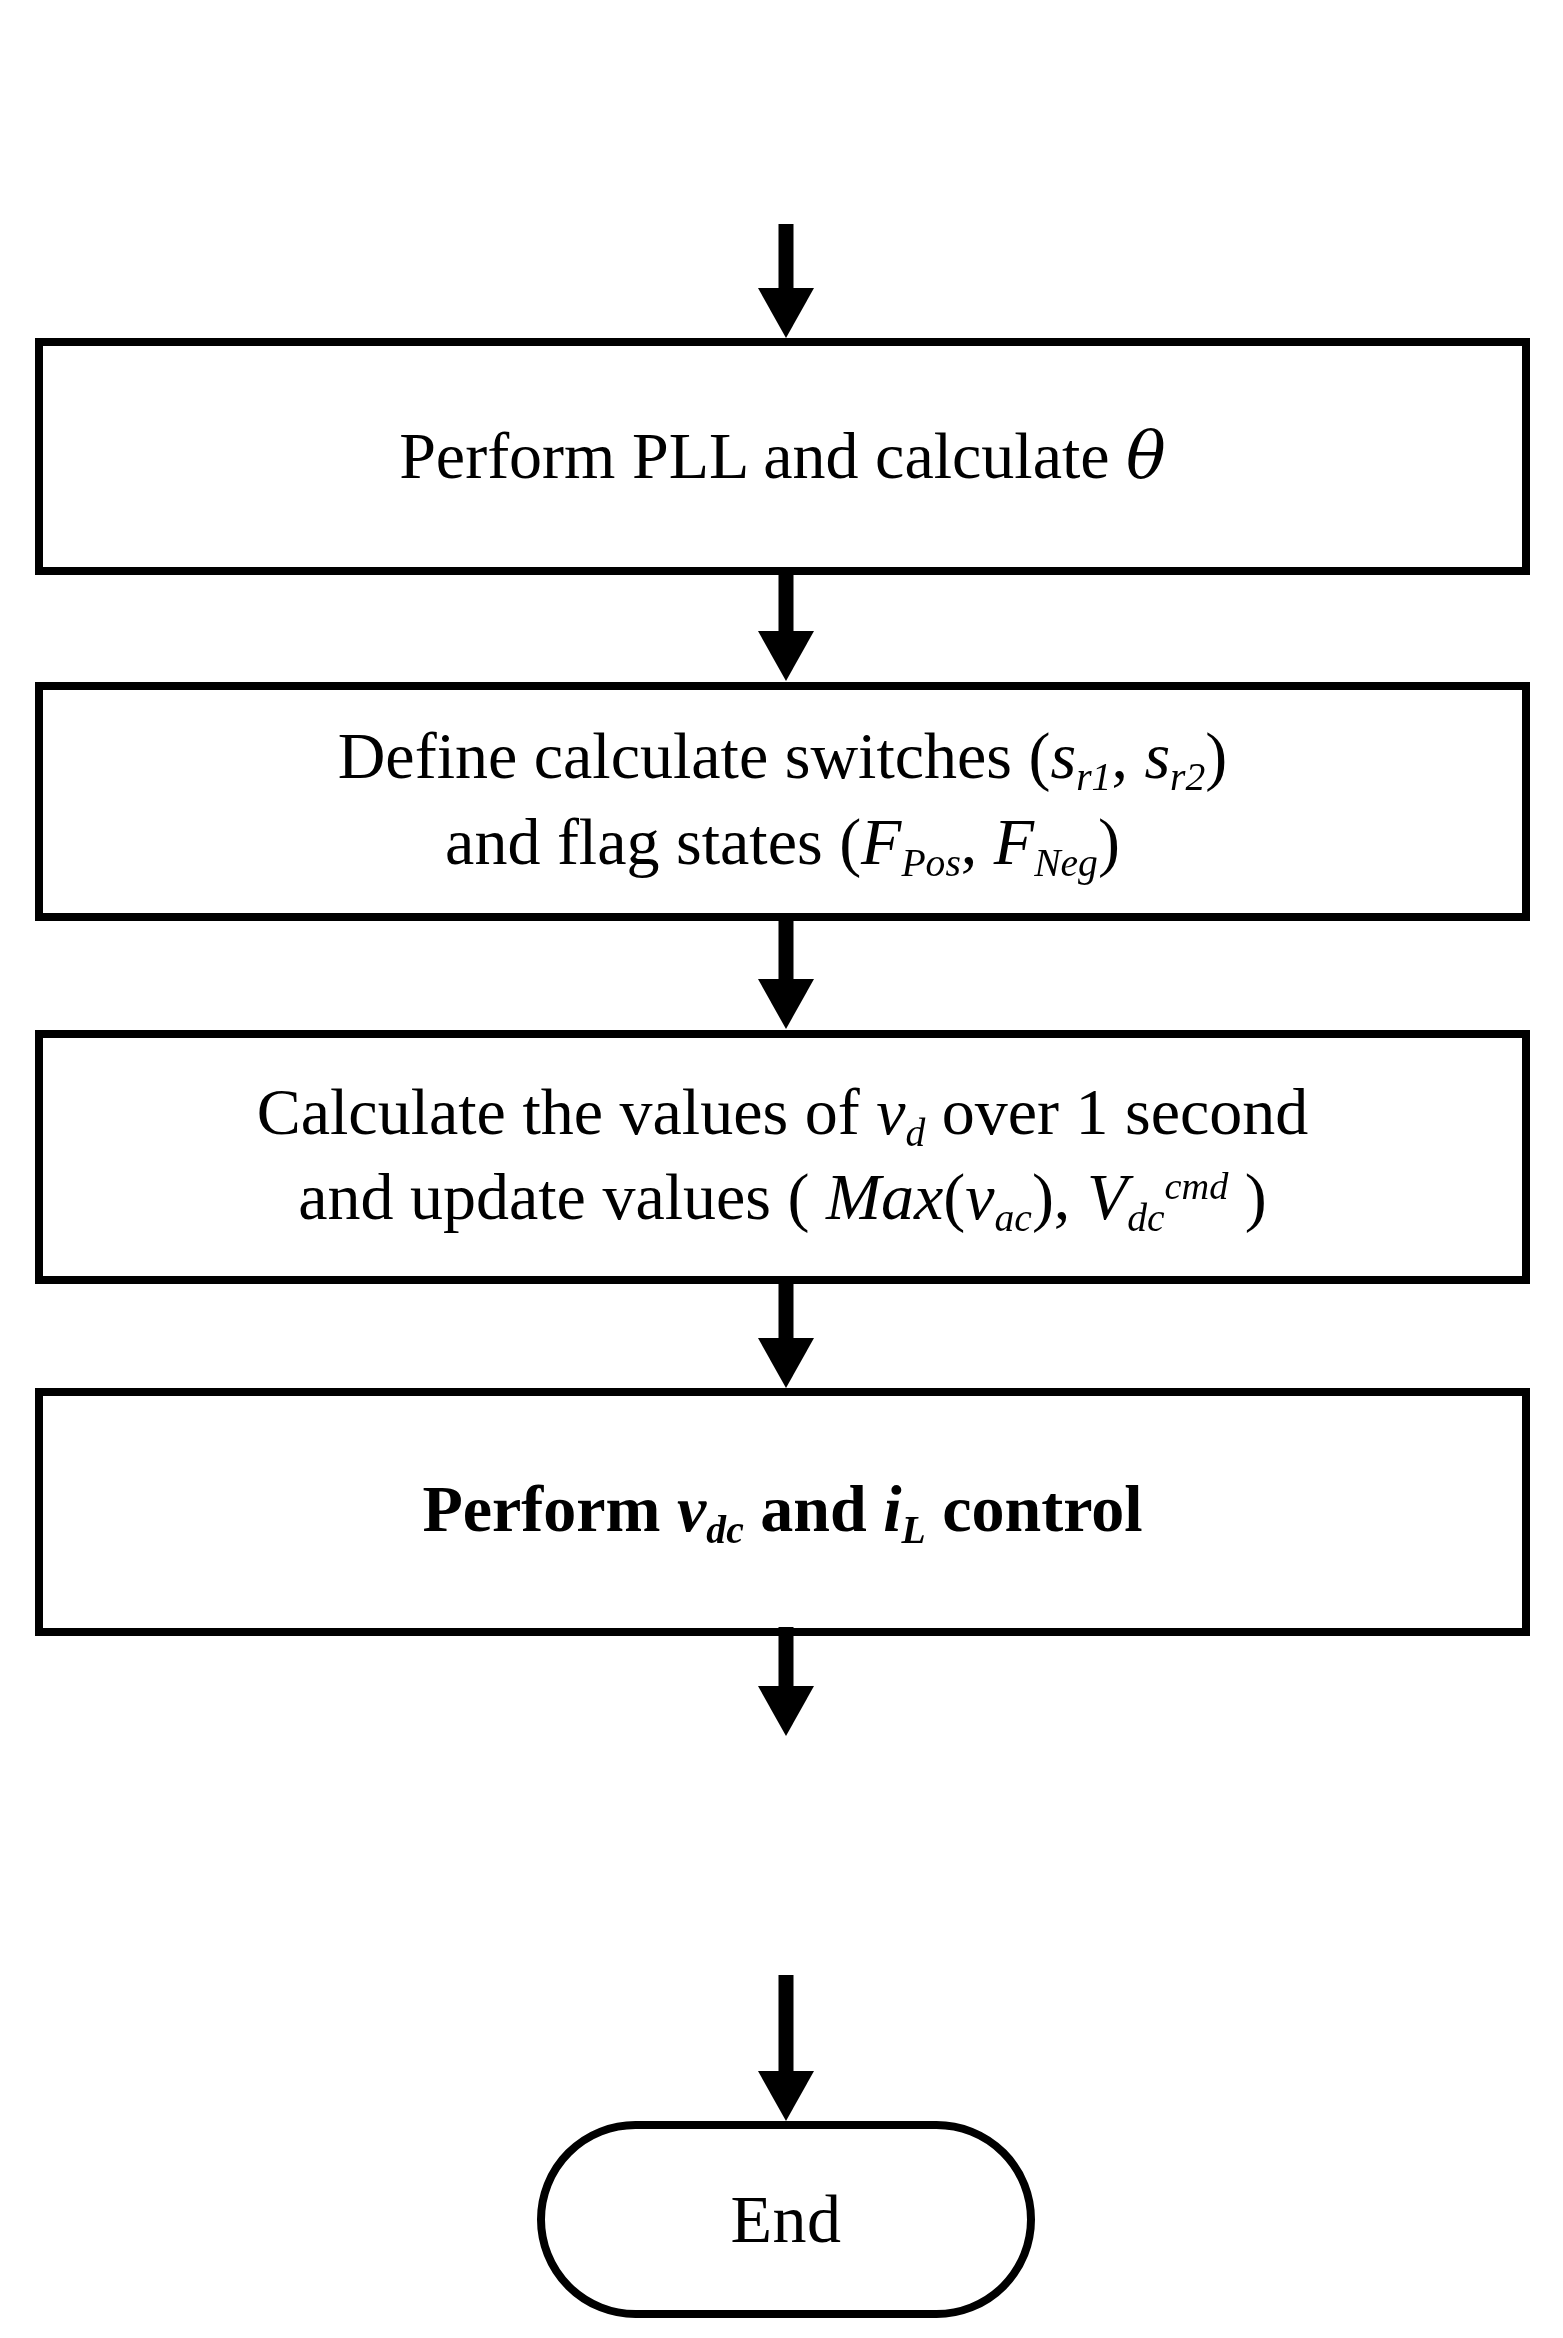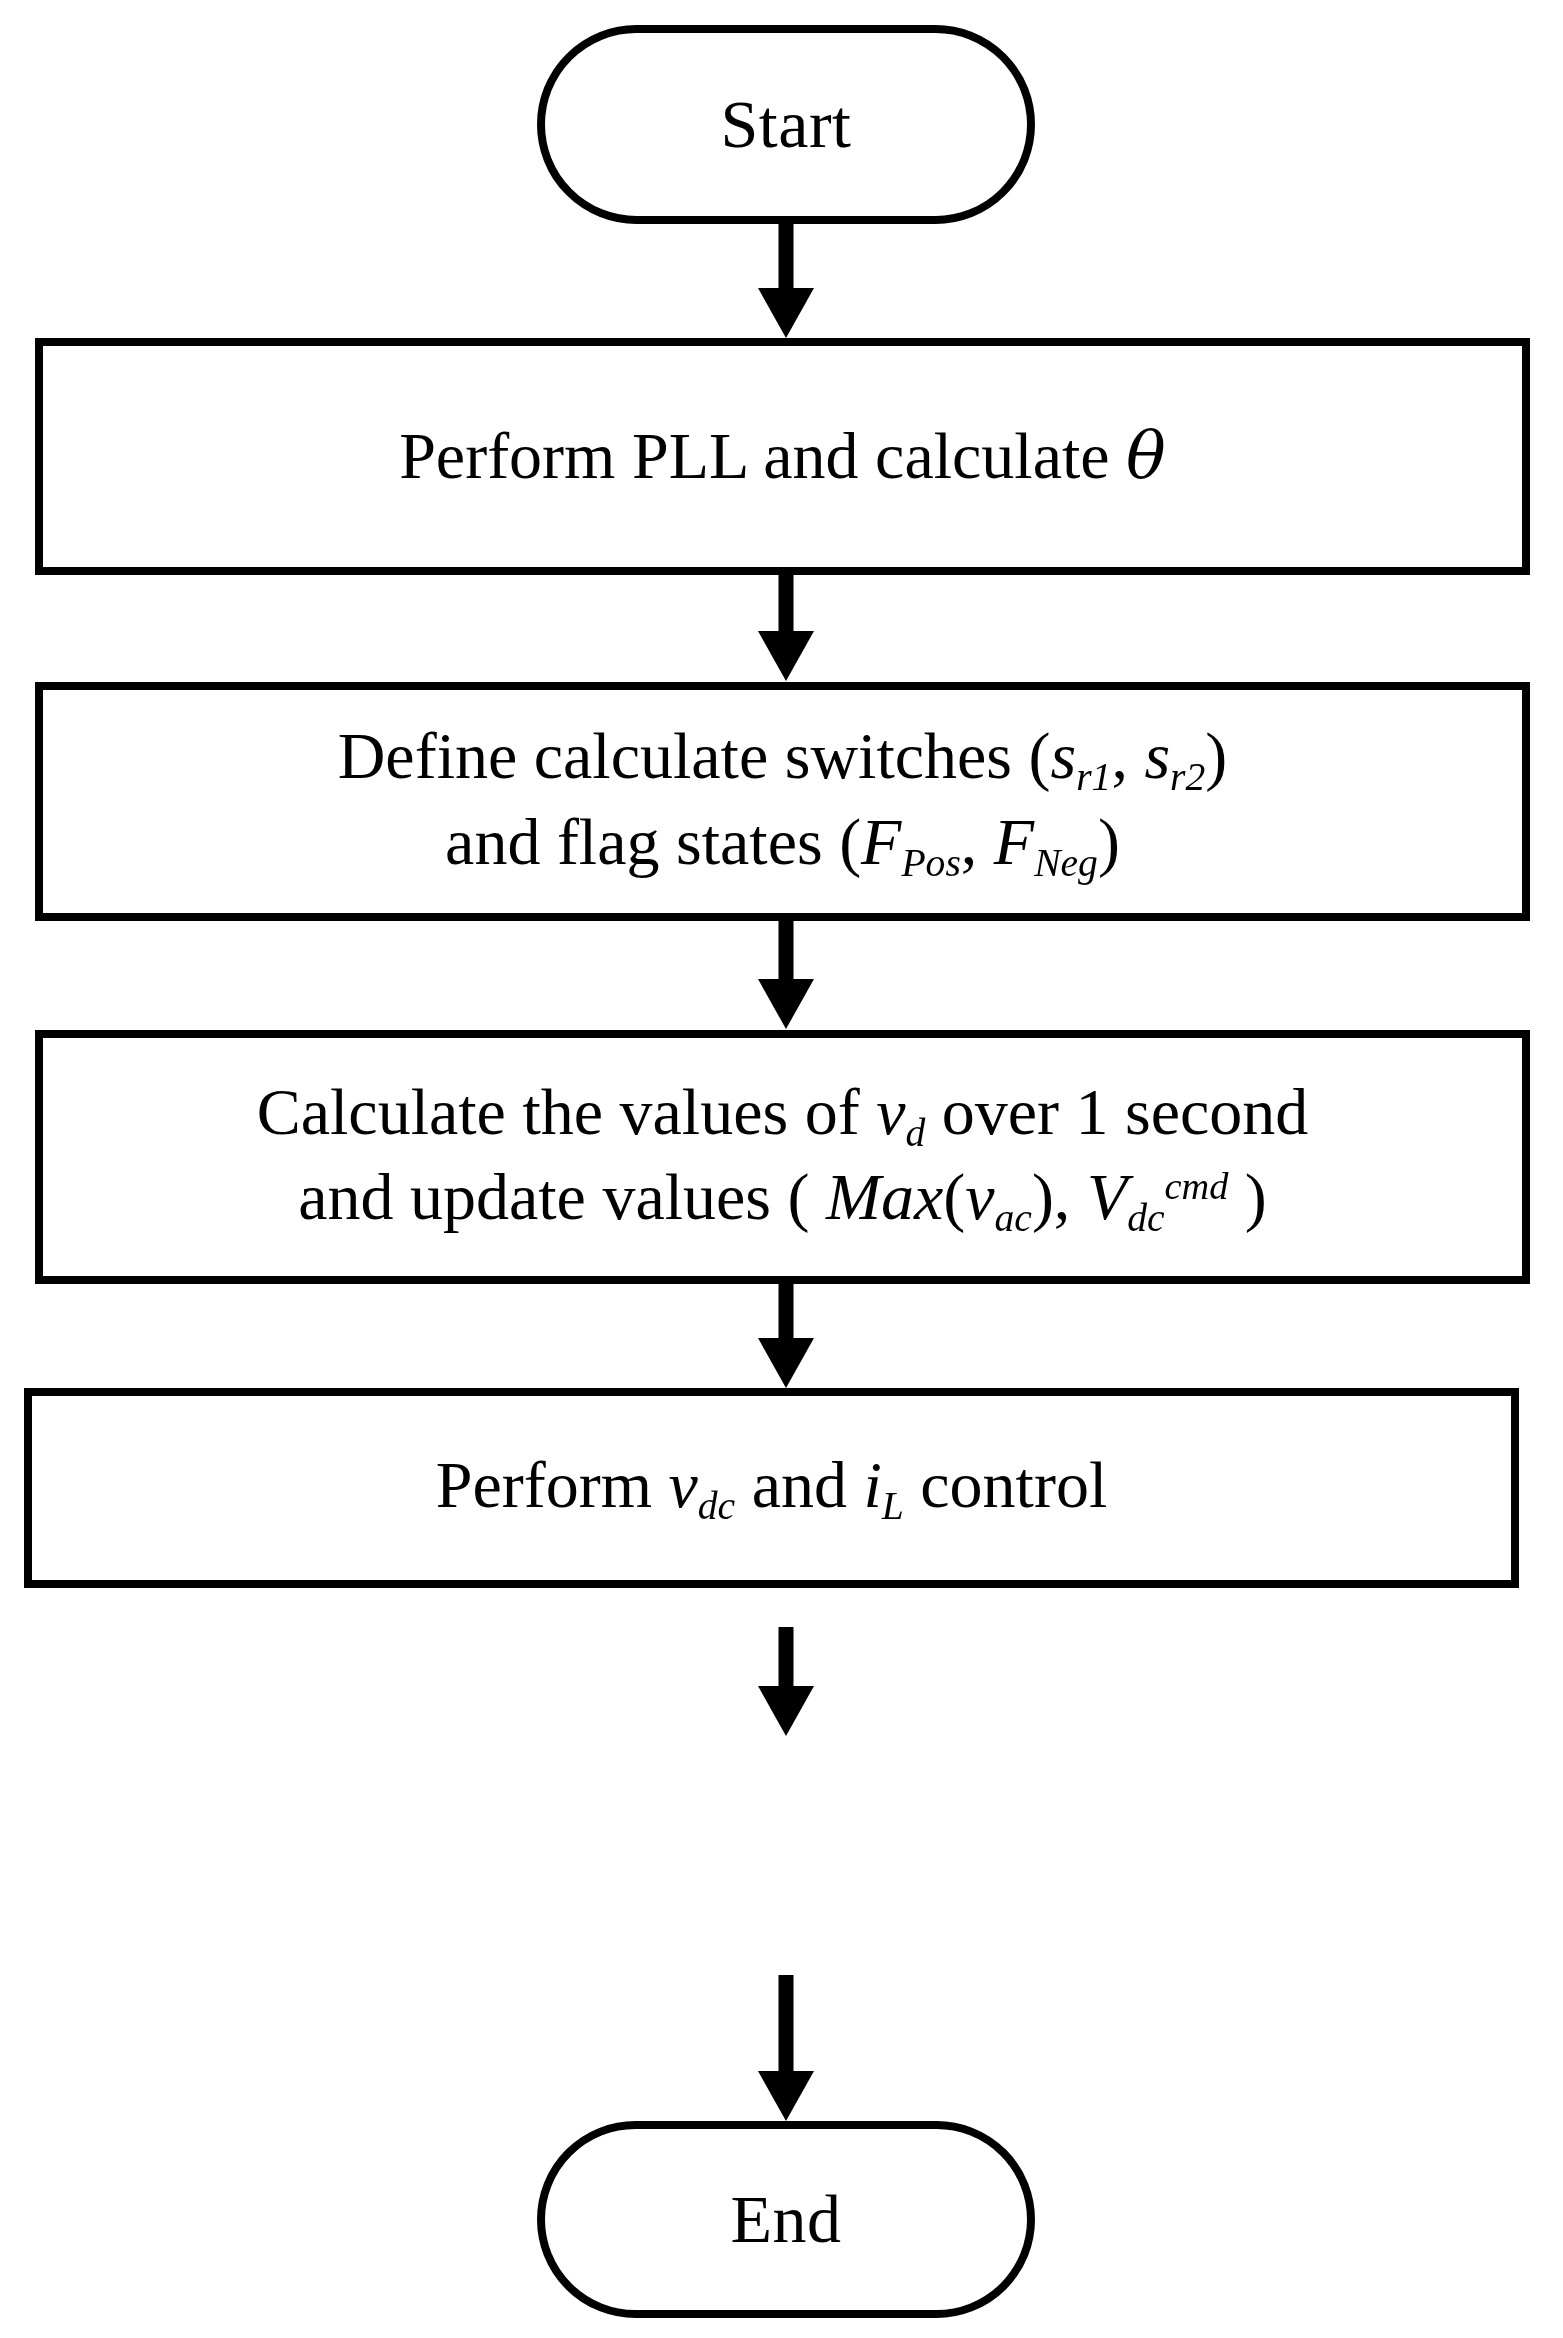--- a/index.html
+++ b/index.html
@@ -97,23 +97,20 @@
     border-left: 28px solid transparent;
     border-right: 28px solid transparent;
     border-top: 50px solid #000000;
   }
 </style>
 </head>
 <body>
 
 <div id="flowchart">
 
-  <div class="terminal" style="left:537px; top:25px; width:498px; height:199px;">
-    <span class="node-text">Start</span>
-  </div>
 
   <div class="arrow" style="left:758px; top:224px; height:114px;">
     <div class="stem" style="height:65px;"></div>
     <div class="head"></div>
   </div>
 
   <div class="process" style="left:35px; top:338px; width:1495px; height:237px;">
     <span class="node-text">
       <span>Perform PLL and calculate </span><span class="greek">θ</span>
     </span>
@@ -143,21 +140,21 @@
       <br>
       <span><span>and update values ( </span><span class="it">Max</span><span>(</span><span class="it">v</span><span class="sub">ac</span><span>), </span><span class="it">V</span><span class="sub">dc</span><span class="sup">cmd</span><span> )</span></span>
     </span>
   </div>
 
   <div class="arrow" style="left:758px; top:1284px; height:104px;">
     <div class="stem" style="height:55px;"></div>
     <div class="head"></div>
   </div>
 
-  <div class="process" style="left:24px; top:1388px; width:1495px; height:200px;">
+  <div class="process" style="left:35px; top:1388px; width:1495px; height:248px;font-weight:bold;">
     <span class="node-text">
       <span>Perform </span><span class="it">v</span><span class="sub">dc</span><span> and </span><span class="it">i</span><span class="sub">L</span><span> control</span>
     </span>
   </div>
 
   <div class="arrow" style="left:758px; top:1627px; height:109px;">
     <div class="stem" style="height:60px;"></div>
     <div class="head"></div>
   </div>
 

